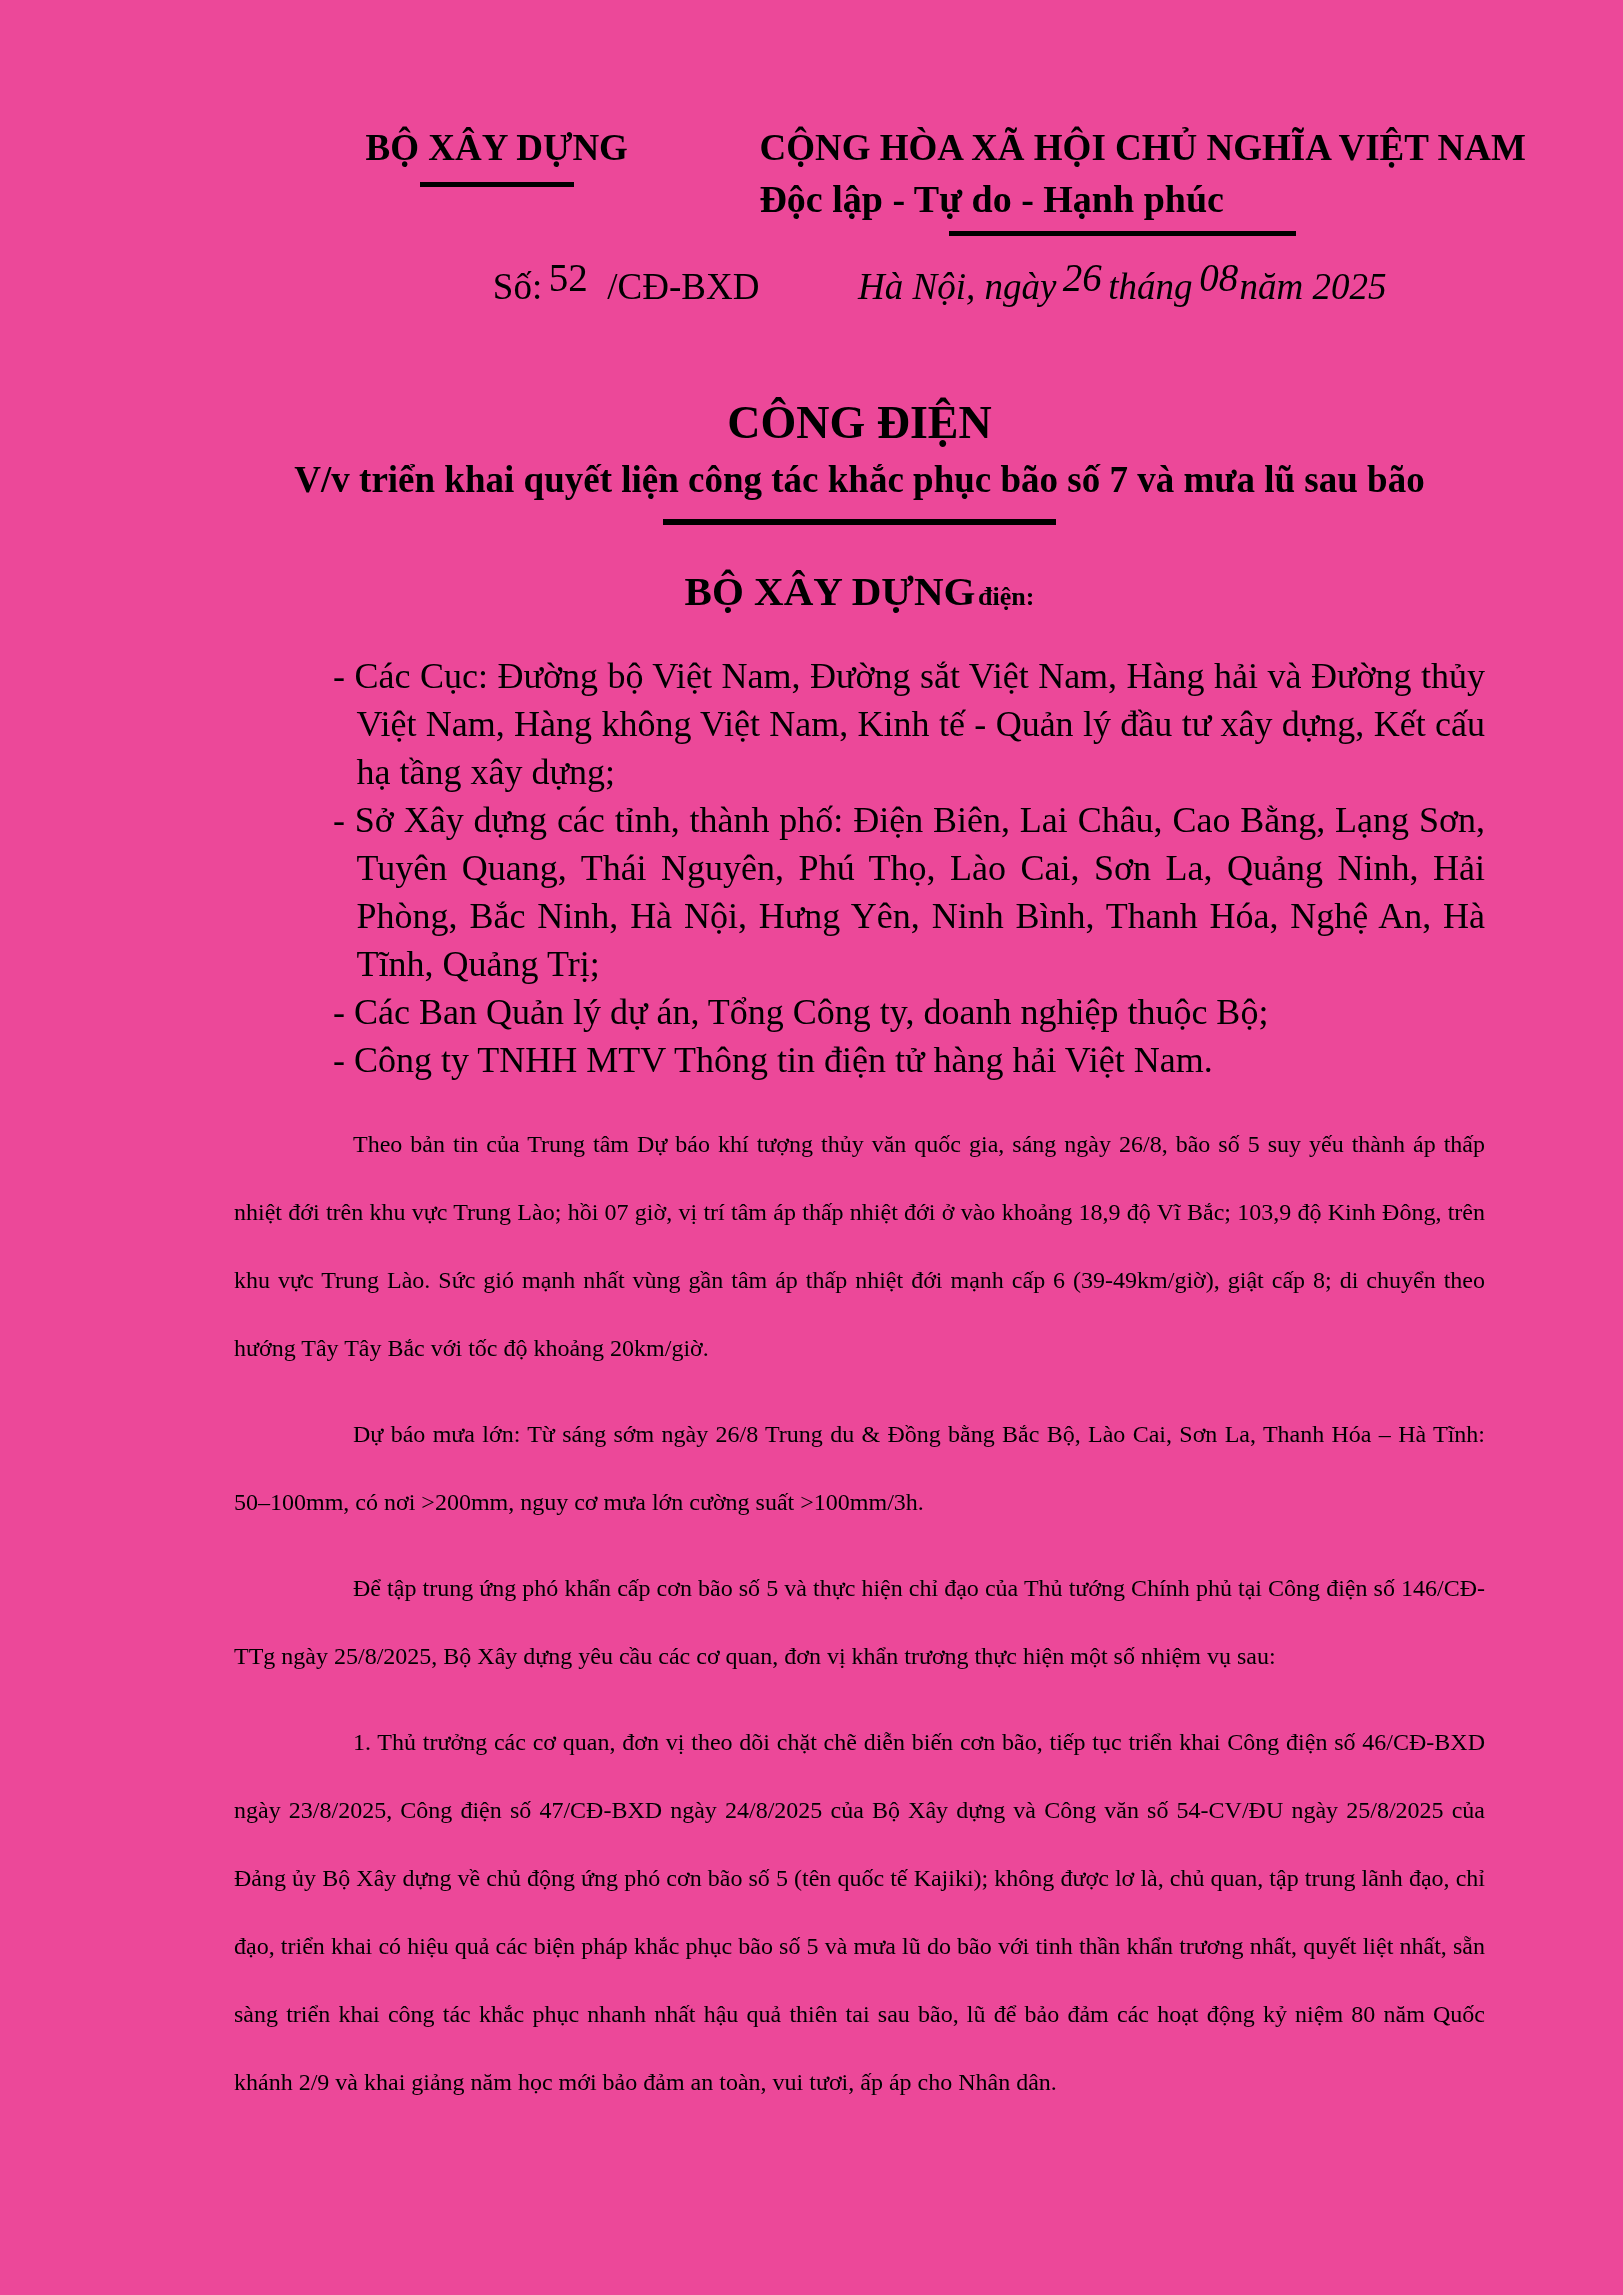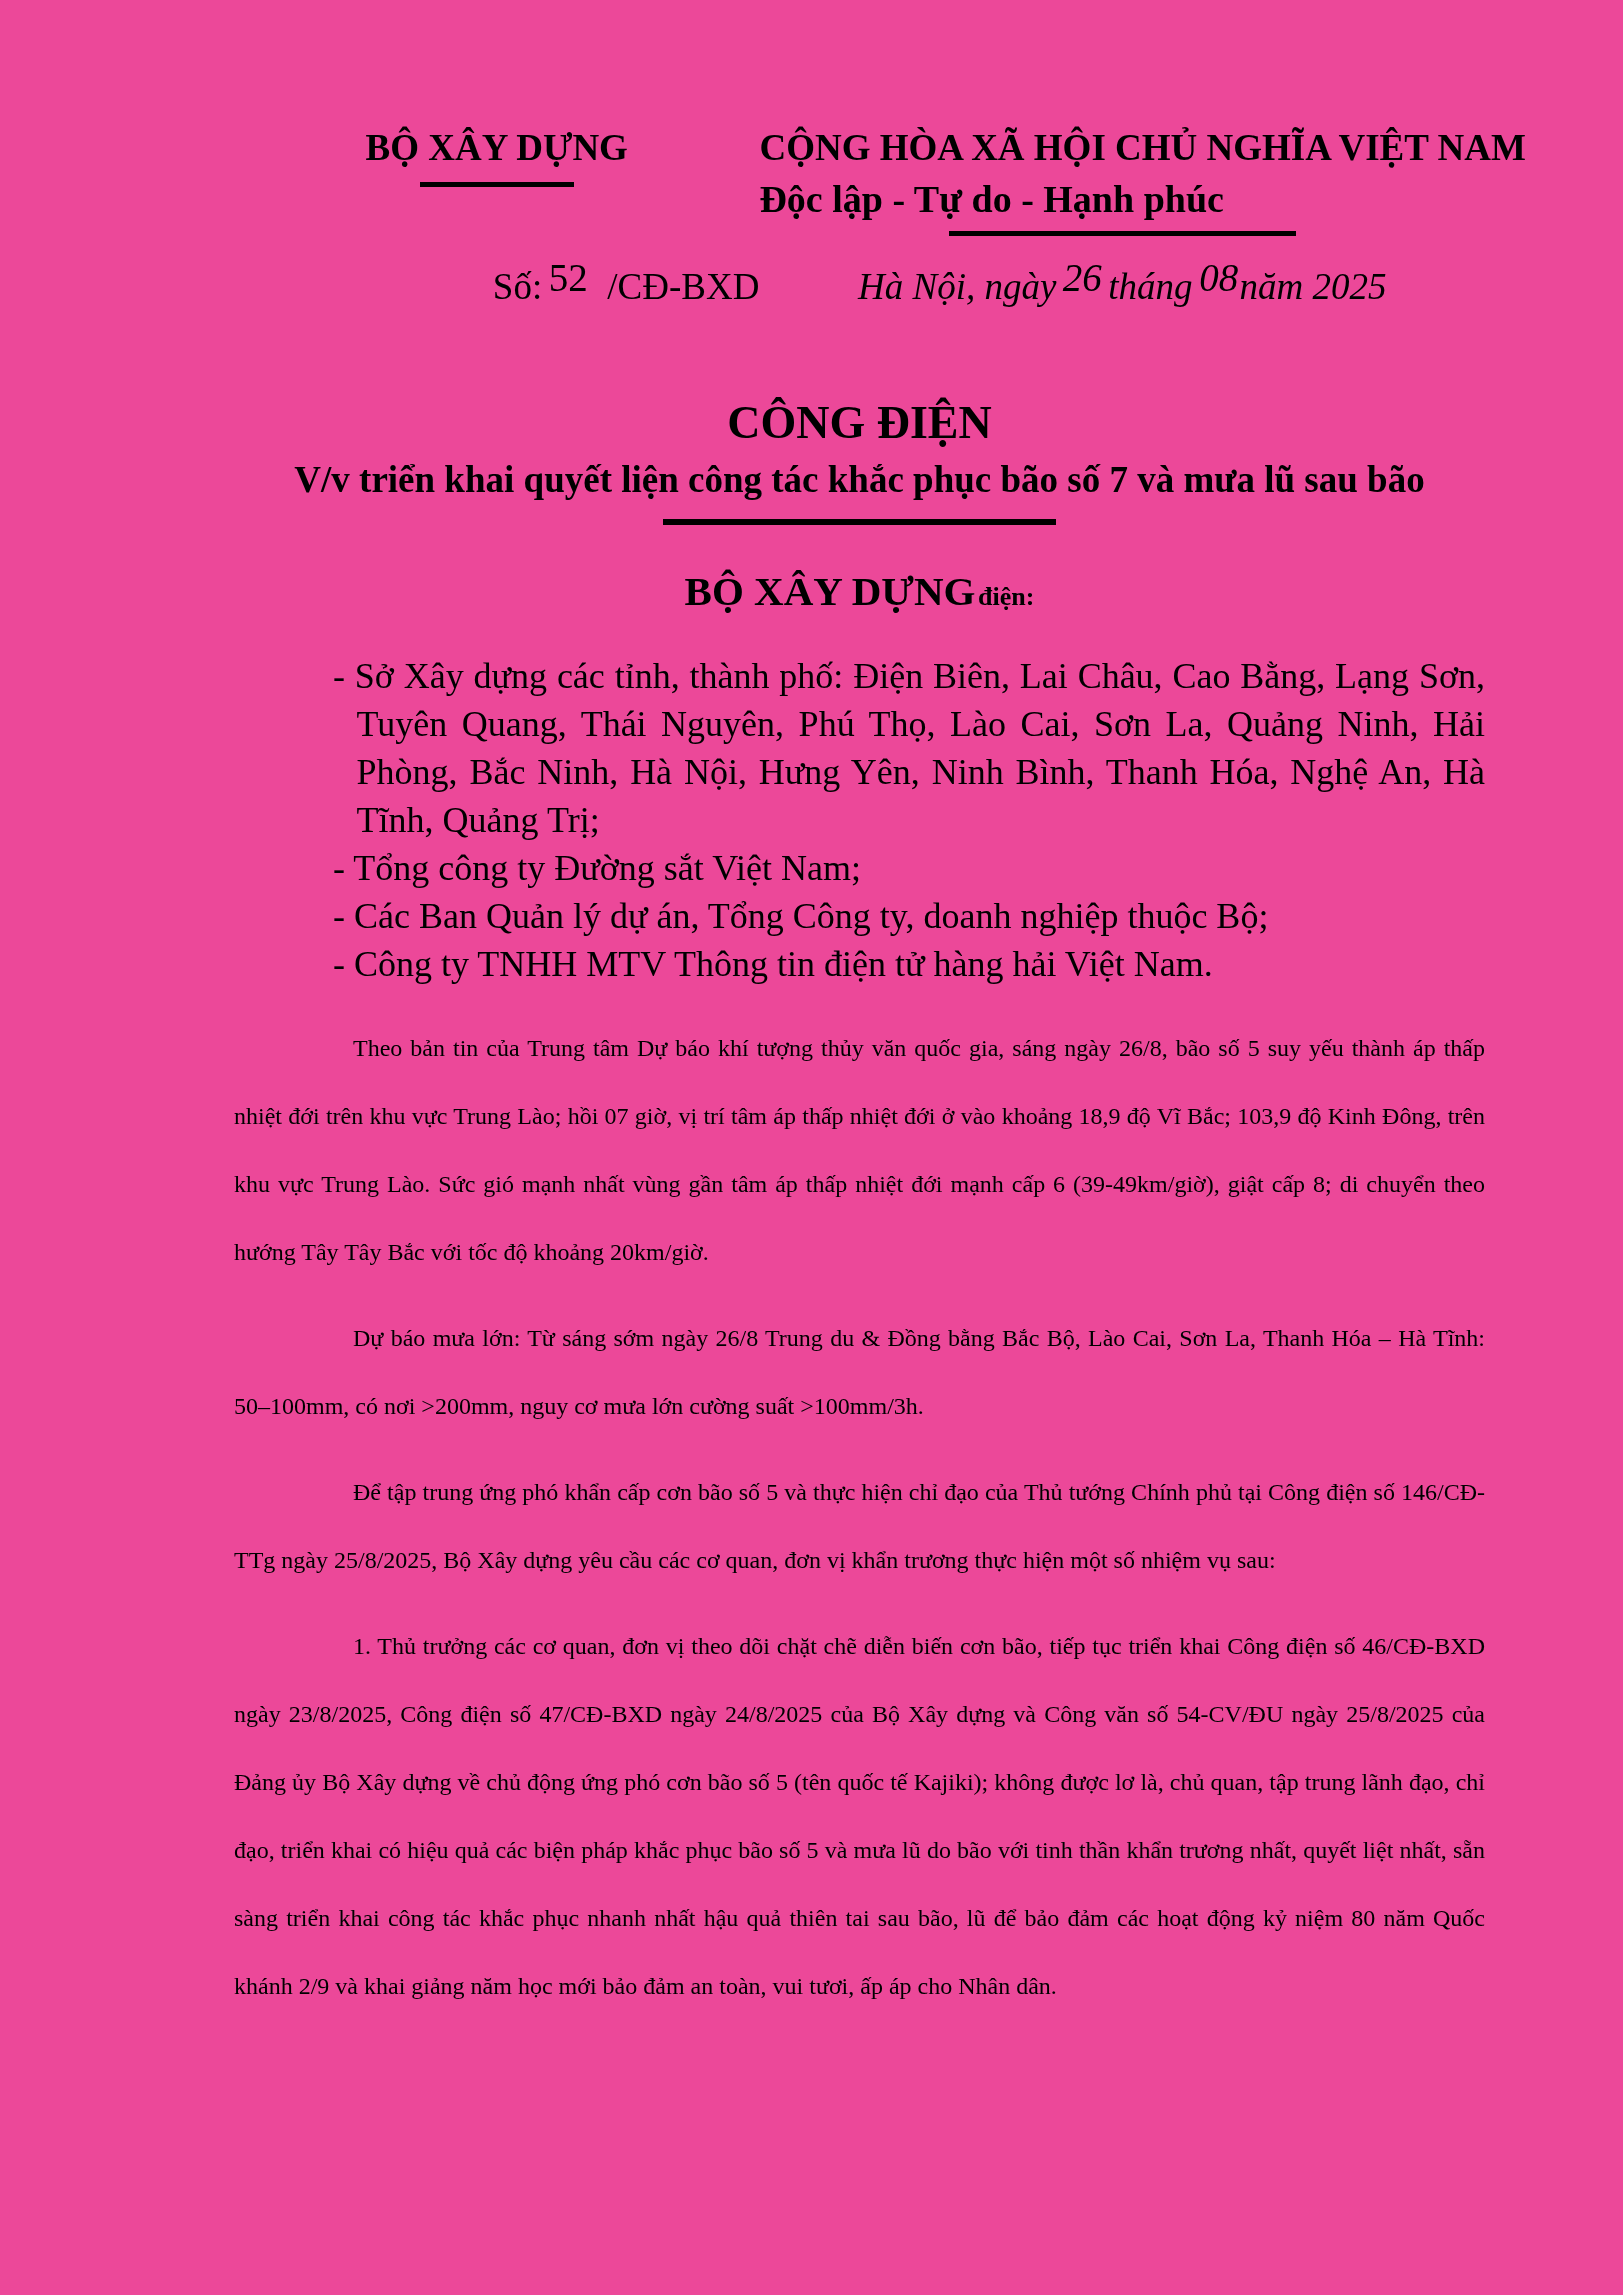--- a/index.html
+++ b/index.html
@@ -104,22 +104,22 @@
   <div class="doc-subject">V/v triển khai quyết liện công tác khắc phục bão số 7 và mưa lũ sau bão</div>
 
   <div class="rule rule-subject"></div>
 
   <div class="salutation">
     <span class="sal-org">BỘ XÂY DỰNG</span>
     <span class="sal-verb">điện:</span>
   </div>
 
   <ul class="recipients">
+      <li>- Các Cục: Đường bộ Việt Nam, Đường sắt Việt Nam, Hàng hải và Đường thủy Việt Nam, Hàng không Việt Nam, Kinh tế - Quản lý đầu tư xây dựng, Kết cấu hạ tầng xây dựng;</li>
       <li>- Sở Xây dựng các tỉnh, thành phố: Điện Biên, Lai Châu, Cao Bằng, Lạng Sơn, Tuyên Quang, Thái Nguyên, Phú Thọ, Lào Cai, Sơn La, Quảng Ninh, Hải Phòng, Bắc Ninh, Hà Nội, Hưng Yên, Ninh Bình, Thanh Hóa, Nghệ An, Hà Tĩnh, Quảng Trị;</li>
-      <li>- Tổng công ty Đường sắt Việt Nam;</li>
       <li>- Các Ban Quản lý dự án, Tổng Công ty, doanh nghiệp thuộc Bộ;</li>
       <li>- Công ty TNHH MTV Thông tin điện tử hàng hải Việt Nam.</li>
     </ul>
 
   <div class="bodytext">
       <p>Theo bản tin của Trung tâm Dự báo khí tượng thủy văn quốc gia, sáng ngày 26/8, bão số 5 suy yếu thành áp thấp nhiệt đới trên khu vực Trung Lào; hồi 07 giờ, vị trí tâm áp thấp nhiệt đới ở vào khoảng 18,9 độ Vĩ Bắc; 103,9 độ Kinh Đông, trên khu vực Trung Lào. Sức gió mạnh nhất vùng gần tâm áp thấp nhiệt đới mạnh cấp 6 (39-49km/giờ), giật cấp 8; di chuyển theo hướng Tây Tây Bắc với tốc độ khoảng 20km/giờ.</p>
       <p>Dự báo mưa lớn: Từ sáng sớm ngày 26/8 Trung du &amp; Đồng bằng Bắc Bộ, Lào Cai, Sơn La, Thanh Hóa – Hà Tĩnh: 50–100mm, có nơi &gt;200mm, nguy cơ mưa lớn cường suất &gt;100mm/3h.</p>
       <p>Để tập trung ứng phó khẩn cấp cơn bão số 5 và thực hiện chỉ đạo của Thủ tướng Chính phủ tại Công điện số 146/CĐ-TTg ngày 25/8/2025, Bộ Xây dựng yêu cầu các cơ quan, đơn vị khẩn trương thực hiện một số nhiệm vụ sau:</p>
       <p>1. Thủ trưởng các cơ quan, đơn vị theo dõi chặt chẽ diễn biến cơn bão, tiếp tục triển khai Công điện số 46/CĐ-BXD ngày 23/8/2025, Công điện số 47/CĐ-BXD ngày 24/8/2025 của Bộ Xây dựng và Công văn số 54-CV/ĐU ngày 25/8/2025 của Đảng ủy Bộ Xây dựng về chủ động ứng phó cơn bão số 5 (tên quốc tế Kajiki); không được lơ là, chủ quan, tập trung lãnh đạo, chỉ đạo, triển khai có hiệu quả các biện pháp khắc phục bão số 5 và mưa lũ do bão với tinh thần khẩn trương nhất, quyết liệt nhất, sẵn sàng triển khai công tác khắc phục nhanh nhất hậu quả thiên tai sau bão, lũ để bảo đảm các hoạt động kỷ niệm 80 năm Quốc khánh 2/9 và khai giảng năm học mới bảo đảm an toàn, vui tươi, ấp áp cho Nhân dân.</p>
     </div>

